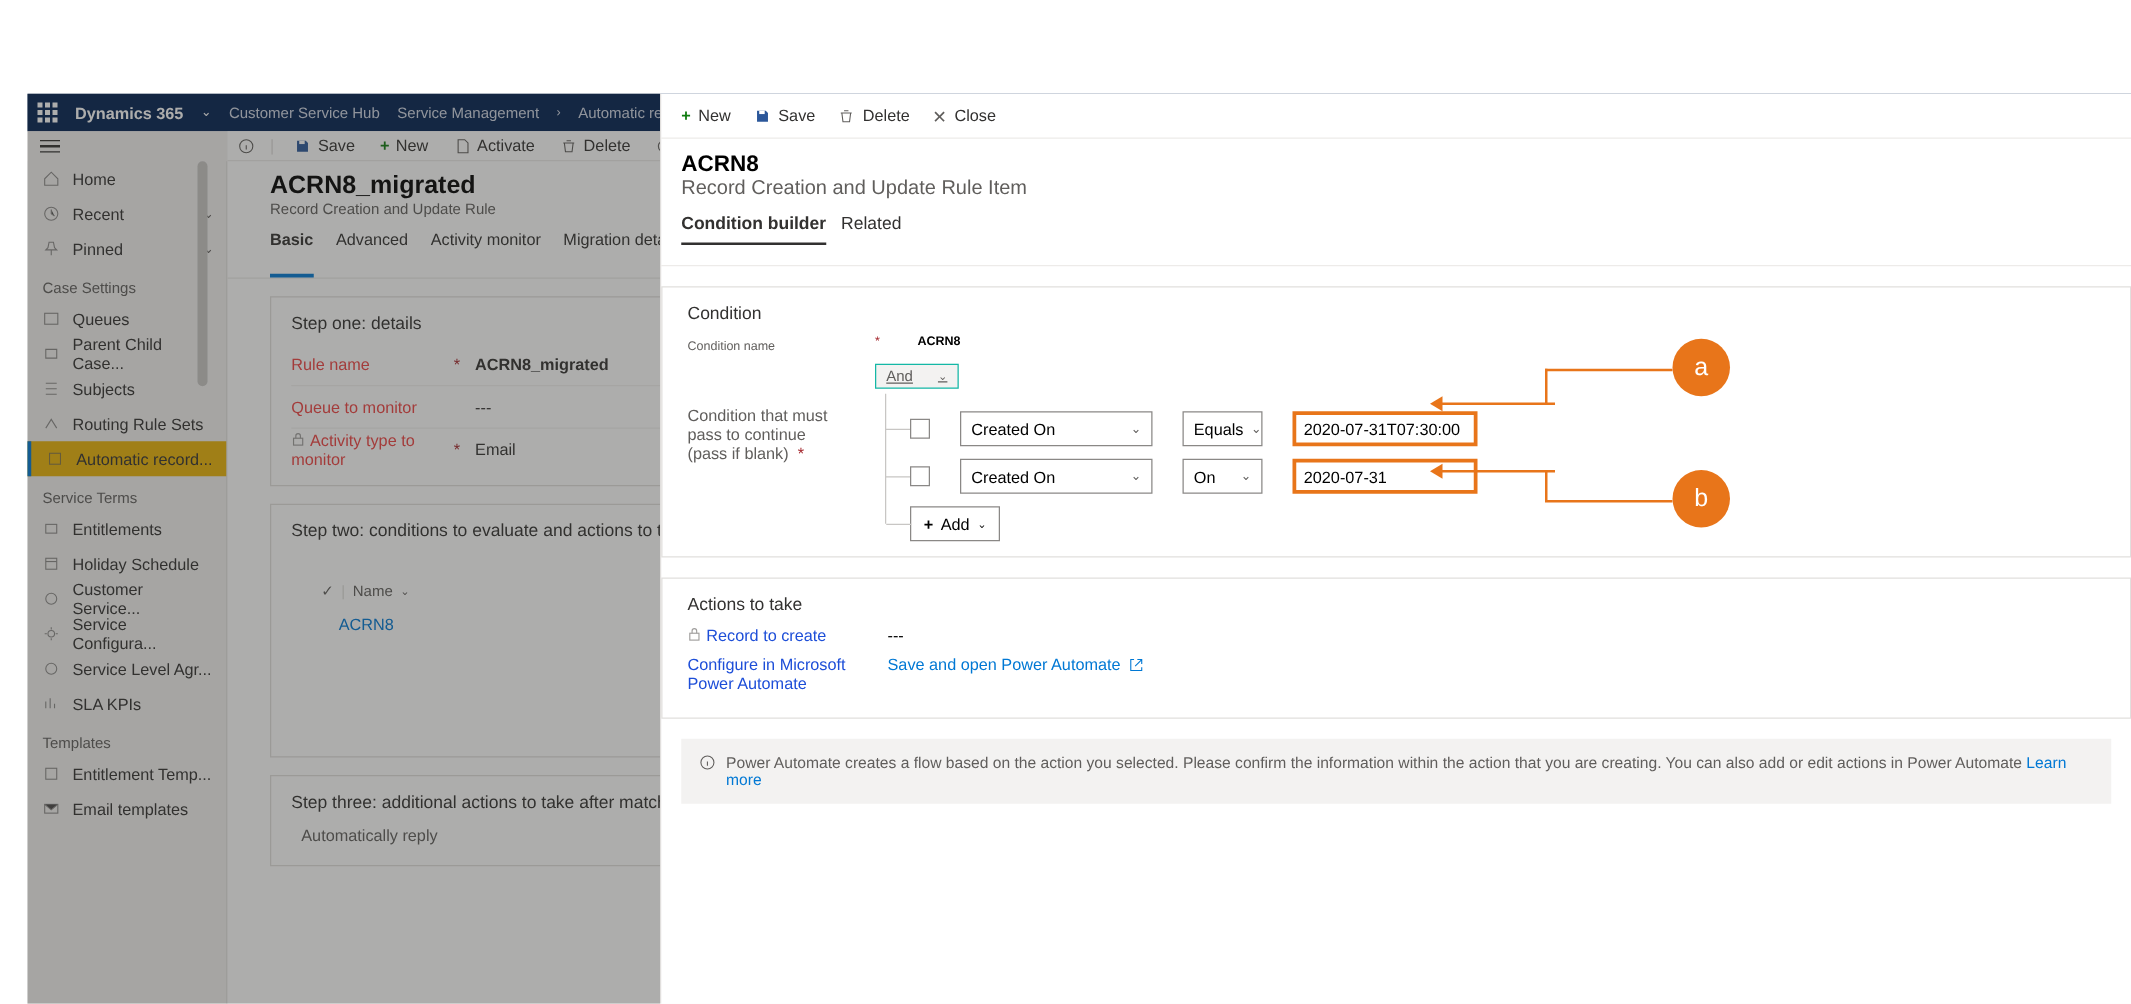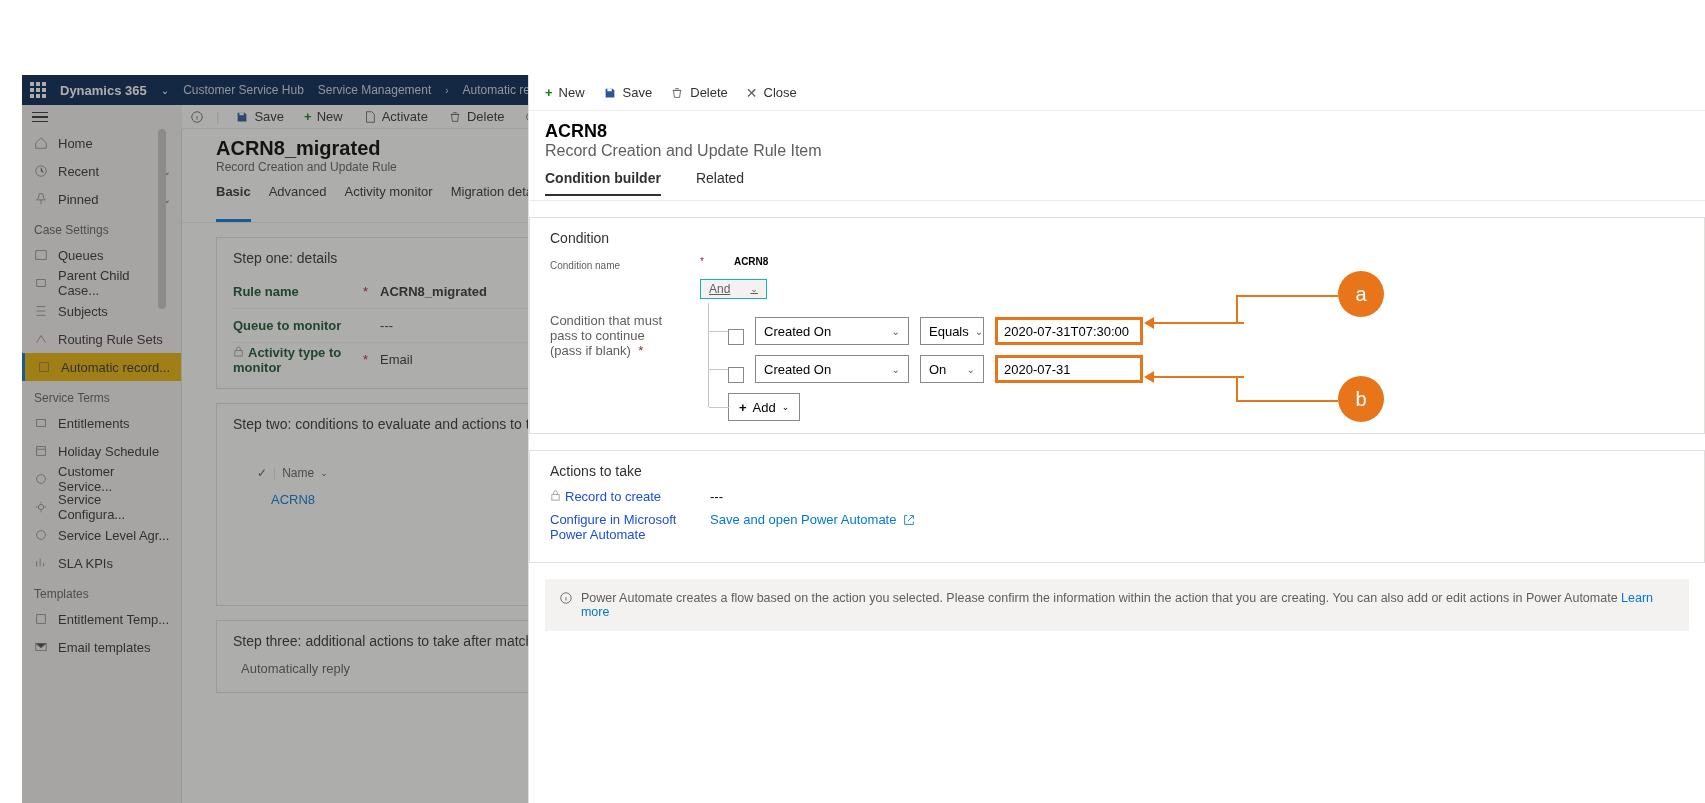--- a/index.html
+++ b/index.html
@@ -33,51 +33,51 @@
   .bg-title { padding:8px 16px 2px 34px; }
   .bg-title h1{ font-size:20px; font-weight:600;}
   .bg-title .sub{ font-size:12px; color:#605e5c; }
   .bg-tabs { display:flex; gap:18px; padding:8px 16px 0 34px; font-size:13px; color:#323130; border-bottom:1px solid #edebe9;}
   .bg-tabs .t{ padding-bottom:20px; }
   .bg-tabs .t.active{ border-bottom:3px solid #0078d4; font-weight:600;}
   .bg-panel { margin:14px 0 14px 34px; border:1px solid #e1dfdd; background:#fff; padding:12px 16px; }
   .bg-panel h3{ font-size:14px; font-weight:400; color:#323130; margin-bottom:8px;}
   .bg-row{ display:flex; align-items:center; height:34px; font-size:13px; border-top:1px solid #f3f2f1;}
   .bg-row:first-of-type{border-top:none;}
-  .bg-row .lbl{ width:130px; color:#14532d;font-weight:bold;}
+  .bg-row .lbl{ width:130px; color:#ef4444;}
   .bg-row .req{ color:#a4262c; margin-right:12px;}
   .bg-row .val{ color:#323130;}
   .namecol{ display:flex; align-items:center; gap:6px; font-size:12px; color:#605e5c; padding:6px 24px;}
   .tbl-link{ color:#0078d4; font-size:13px; padding:6px 24px 16px 38px;}
   .shade { position:absolute; left:0; top:0; width:506px; height:100%; background:rgba(50,49,48,.40); pointer-events:none; }
 
   
   .panel { position:absolute; left:506px; top:0; right:0; bottom:0; background:#fff; border-left:1px solid #e1dfdd; }
   .p-toolbar { height:36px; display:flex; align-items:center; gap:18px; padding:0 16px; border-bottom:1px solid #edebe9; font-size:13px; color:#323130;}
   .p-toolbar .btn{ display:flex; align-items:center; gap:6px; }
   .p-toolbar .ic{ width:14px; height:14px;}
   .p-head { padding:10px 16px 0 16px;}
   .p-head h2{ font-size:18px; font-weight:600;}
   .p-head .sub{ font-size:16px; color:#605e5c;}
-  .p-tabs{ display:flex; gap:35px; padding:10px 16px 4px 16px; border-bottom:1px solid #edebe9; font-size:14px;}
+  .p-tabs{ display:flex; gap:12px; padding:10px 16px 16px 16px; border-bottom:1px solid #edebe9; font-size:14px;}
   .p-tabs .t{ padding-bottom:8px; color:#323130;}
   .p-tabs .t.active{ border-bottom:2px solid #323130; font-weight:600;}
 
   .section{ margin:16px 0; border:1px solid #e1dfdd; padding:12px 20px; }
   .section h4{ font-size:14px; font-weight:400; color:#323130; margin-bottom:10px; }
   .field-row{ display:flex; align-items:flex-start; gap:30px; font-size:10px; margin-bottom:8px;}
   .field-lbl{ width:120px; color:#605e5c; padding-top:4px;}
   .req2{ color:#a4262c;}
 
   .cond-wrap{ display:flex; align-items:flex-start; gap:30px; font-size:13px; }
   .cond-lbl{ width:120px; color:#605e5c; padding-top:34px;}
   .tree{ position:relative; padding-left:0;}
   .and-chip{ display:inline-flex; align-items:center; gap:20px; font-size:12px; background:#f3f2f1; border:1px solid #14b8a6; padding:2px 8px; color:#605e5c; margin-bottom:8px;text-decoration:underline;}
   .tree-line{ position:absolute; left:8px; top:24px; bottom:14px; width:1px; background:#c8c6c4;}
-  .cond-row{ display:flex; align-items:flex-end; gap:11px; margin:10px 0 10px 28px; position:relative;}
+  .cond-row{ display:flex; align-items:center; gap:24px; margin:10px 0 10px 28px; position:relative;}
   .cond-row::before{ content:""; position:absolute; left:-20px; top:50%; width:20px; height:1px; background:#c8c6c4;}
   .chk{ width:16px; height:16px; border:1px solid #8a8886; background:#fff;}
   .sel{ height:28px; border:1px solid #8a8886; background:#fff; display:flex; align-items:center; padding:0 8px; font-size:13px; gap:6px;}
   .sel .dn{ margin-left:auto; font-size:10px; color:#605e5c;}
   .sel.field{ width:154px;}
   .sel.op{ width:64px;}
   .val-box{ height:28px; width:148px; border:3px solid #e8751a; background:#fff; display:flex; align-items:center; padding:0 6px; font-size:13px; position:relative;}
   .add-btn{ display:inline-flex; align-items:center; gap:6px; border:1px solid #8a8886; height:28px; padding:0 10px; font-size:13px; margin-left:28px; position:relative;}
   .add-btn::before{ content:""; position:absolute; left:-20px; top:50%; width:20px; height:1px; background:#c8c6c4;}
 

